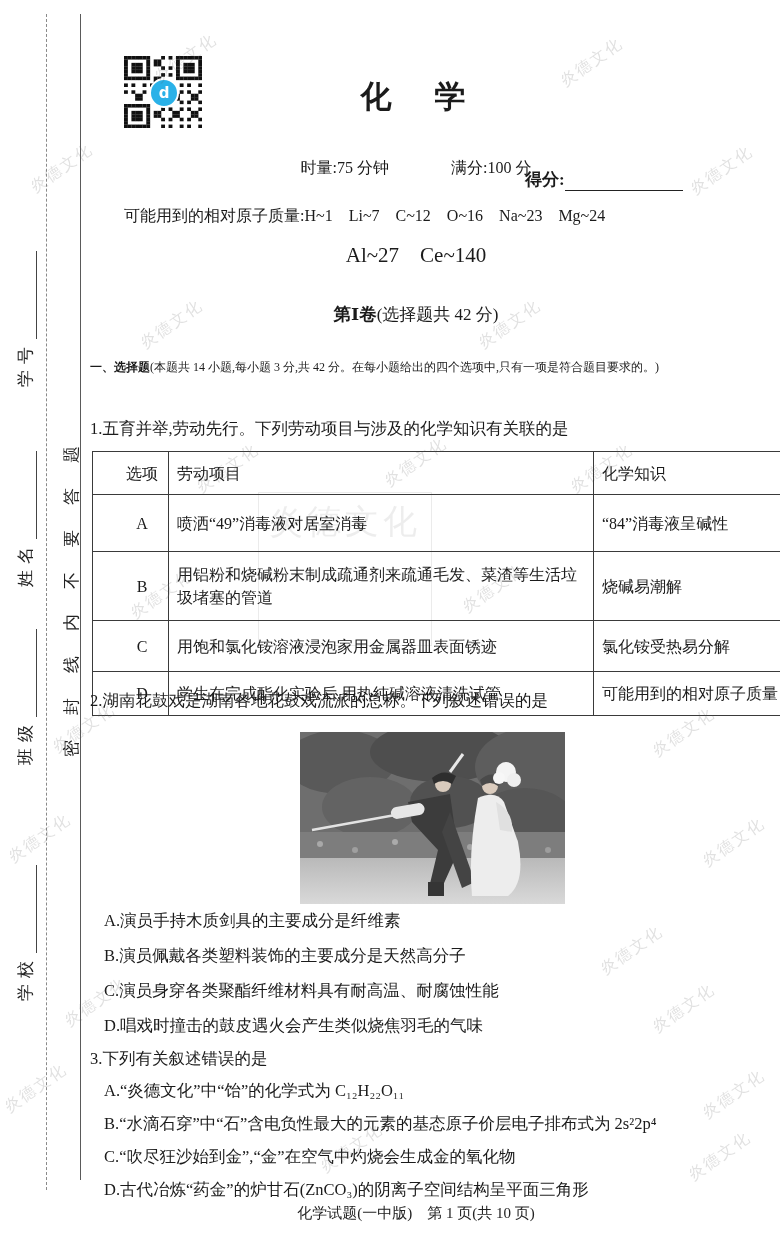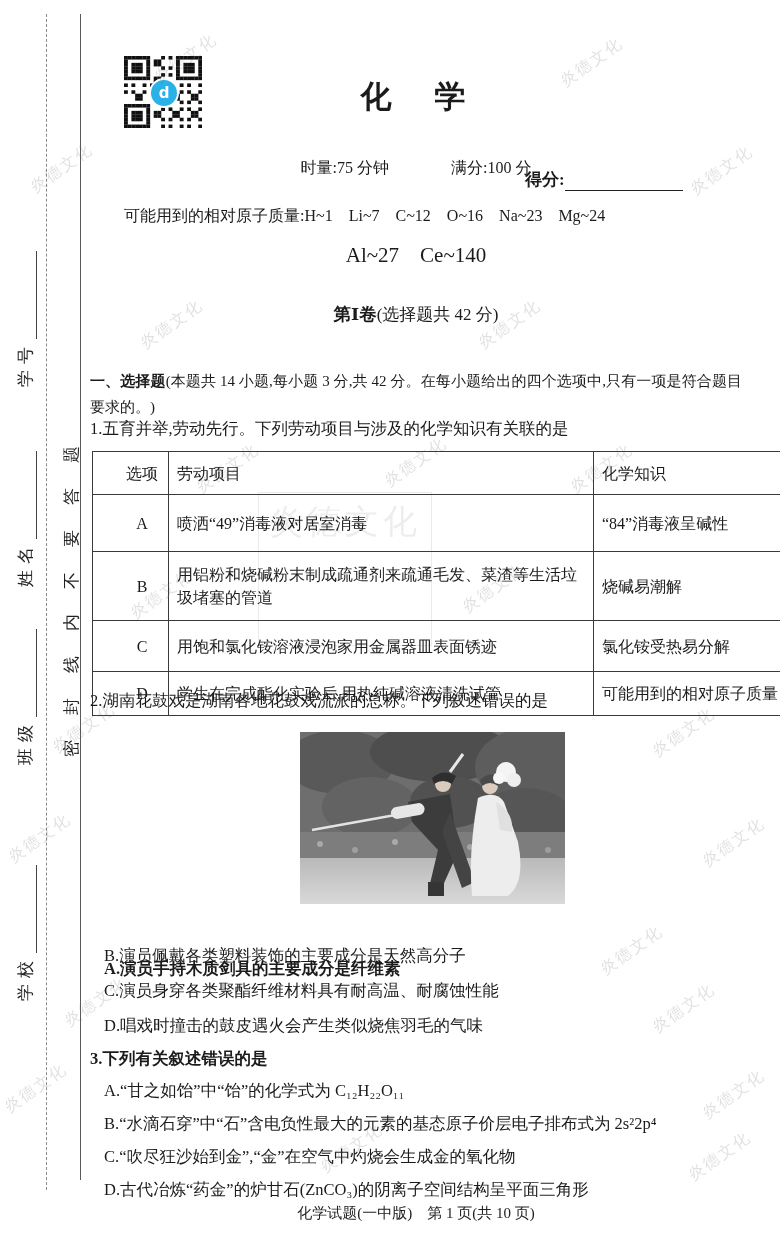--- a/index.html
+++ b/index.html
@@ -45,41 +45,41 @@
   }
   .subject-title{left:90px;top:76px;width:652px;text-align:center;font-size:31px;font-weight:bold;letter-spacing:6px;}
   .info-line{left:90px;top:138px;width:652px;display:flex;justify-content:center;gap:62px;font-size:16px;margin-top:20px;}
   .score-row{left:525px;top:168px;font-size:17px;font-weight:bold;display:flex;align-items:flex-end;}
   .score-blank{display:inline-block;width:118px;height:20px;border-bottom:1.5px solid #222;}
   .atomic1{left:124px;top:206px;font-size:16px;text-align:center;}
   .atomic2{left:90px;top:241px;width:652px;text-align:center;font-size:21px;}
   
   .section-title{left:90px;top:302px;width:652px;text-align:center;font-size:17px;}
   .section-title .b{font-weight:bold;font-size:17.5px;}
-  .instructions{left:90px;top:368px;width:652px;font-size:15px;line-height:26px;text-align:justify;}
+  .instructions{left:90px;top:344px;width:652px;font-size:12px;line-height:47px;text-align:justify;}
   .instructions .lead{font-weight:bold;}
   .stem{font-size:16.5px;line-height:22px;}
   .q1-stem{left:90px;top:418px;width:652px;}
   
   .qtable{left:92px;top:451px;width:646px;border-collapse:collapse;table-layout:fixed;font-size:16px;}
   .qtable td,.qtable th{border:1px solid #3a3a3a;font-weight:normal;vertical-align:middle;line-height:23px;padding-left:24px;}
   .qtable .c-opt{width:50px;text-align:center;}
   .qtable .c-proj{width:408px;text-align:left;padding:4px 8px;}
   .qtable .c-know{width:188px;text-align:left;padding:4px 8px;}
   .qtable thead th{text-align:center;height:34px;}
   .row-a td{height:48px;}
   .row-b td{height:60px;}
   .row-c td{height:42px;}
   .row-d td{height:35px;}
   
   .q2-stem{left:90px;top:690px;width:652px;}
   .photo{left:300px;top:732px;width:265px;height:172px;}
   .photo svg{display:block;width:265px;height:172px;}
   .optline{left:104px;width:640px;font-size:16.5px;line-height:22px;}
-  .q3-stem{left:90px;top:1048px;width:652px;font-weight:bold;}
+  .q3-stem{left:90px;top:1048px;width:652px;}
   .footer{left:90px;top:1204px;width:652px;text-align:center;font-size:15px;color:#222;}
 </style>
 </head>
 <body>
 
 <div class="page">
 
   <div class="abs wmbox">
     <div class="l1">炎德文化</div>
   </div>
@@ -386,27 +386,27 @@
         <path d="M196 70 Q214 80 212 100 L200 98 Z" fill="#e0e0e0"></path>
         <circle cx="190" cy="54" r="8" fill="#dccdbf"></circle>
         <path d="M180 48 Q190 38 202 46 L198 54 Q190 48 182 54 Z" fill="#4a4a4a"></path>
         <circle cx="206" cy="40" r="10" fill="#f4f4f4"></circle>
         <circle cx="214" cy="48" r="7" fill="#efefef"></circle>
         <circle cx="199" cy="46" r="6" fill="#f7f7f7"></circle>
       </g>
     </svg>
   </div>
 
-  <div class="abs optline" style="top:958px;font-weight:bold;">A.演员手持木质剑具的主要成分是纤维素</div>
+  <div class="abs optline" style="top:910px;">A.演员手持木质剑具的主要成分是纤维素</div>
   <div class="abs optline" style="top:945px;">B.演员佩戴各类塑料装饰的主要成分是天然高分子</div>
   <div class="abs optline" style="top:980px;">C.演员身穿各类聚酯纤维材料具有耐高温、耐腐蚀性能</div>
   <div class="abs optline" style="top:1015px;">D.唱戏时撞击的鼓皮遇火会产生类似烧焦羽毛的气味</div>
 
   <div class="abs stem q3-stem">3.下列有关叙述错误的是</div>
-  <div class="abs optline" style="top:1080px;">A.“甘之如饴”中“饴”的化学式为 C₁₂H₂₂O₁₁</div>
+  <div class="abs optline" style="top:1080px;">A.“炎德文化”中“饴”的化学式为 C₁₂H₂₂O₁₁</div>
   <div class="abs optline" style="top:1113px;">B.“水滴石穿”中“石”含电负性最大的元素的基态原子价层电子排布式为 2s²2p⁴</div>
   <div class="abs optline" style="top:1146px;">C.“吹尽狂沙始到金”,“金”在空气中灼烧会生成金的氧化物</div>
   <div class="abs optline" style="top:1179px;">D.古代冶炼“药金”的炉甘石(ZnCO₃)的阴离子空间结构呈平面三角形</div>
 
   <div class="abs footer">化学试题(一中版)　第 1 页(共 10 页)</div>
 
 <div class="wm" style="left: 150px; top: 48px;">炎德文化</div>
     <div class="wm" style="left: 556px; top: 52px;">炎德文化</div>
     <div class="wm" style="left: 26px; top: 158px;">炎德文化</div>
     <div class="wm" style="left: 686px; top: 160px;">炎德文化</div>

